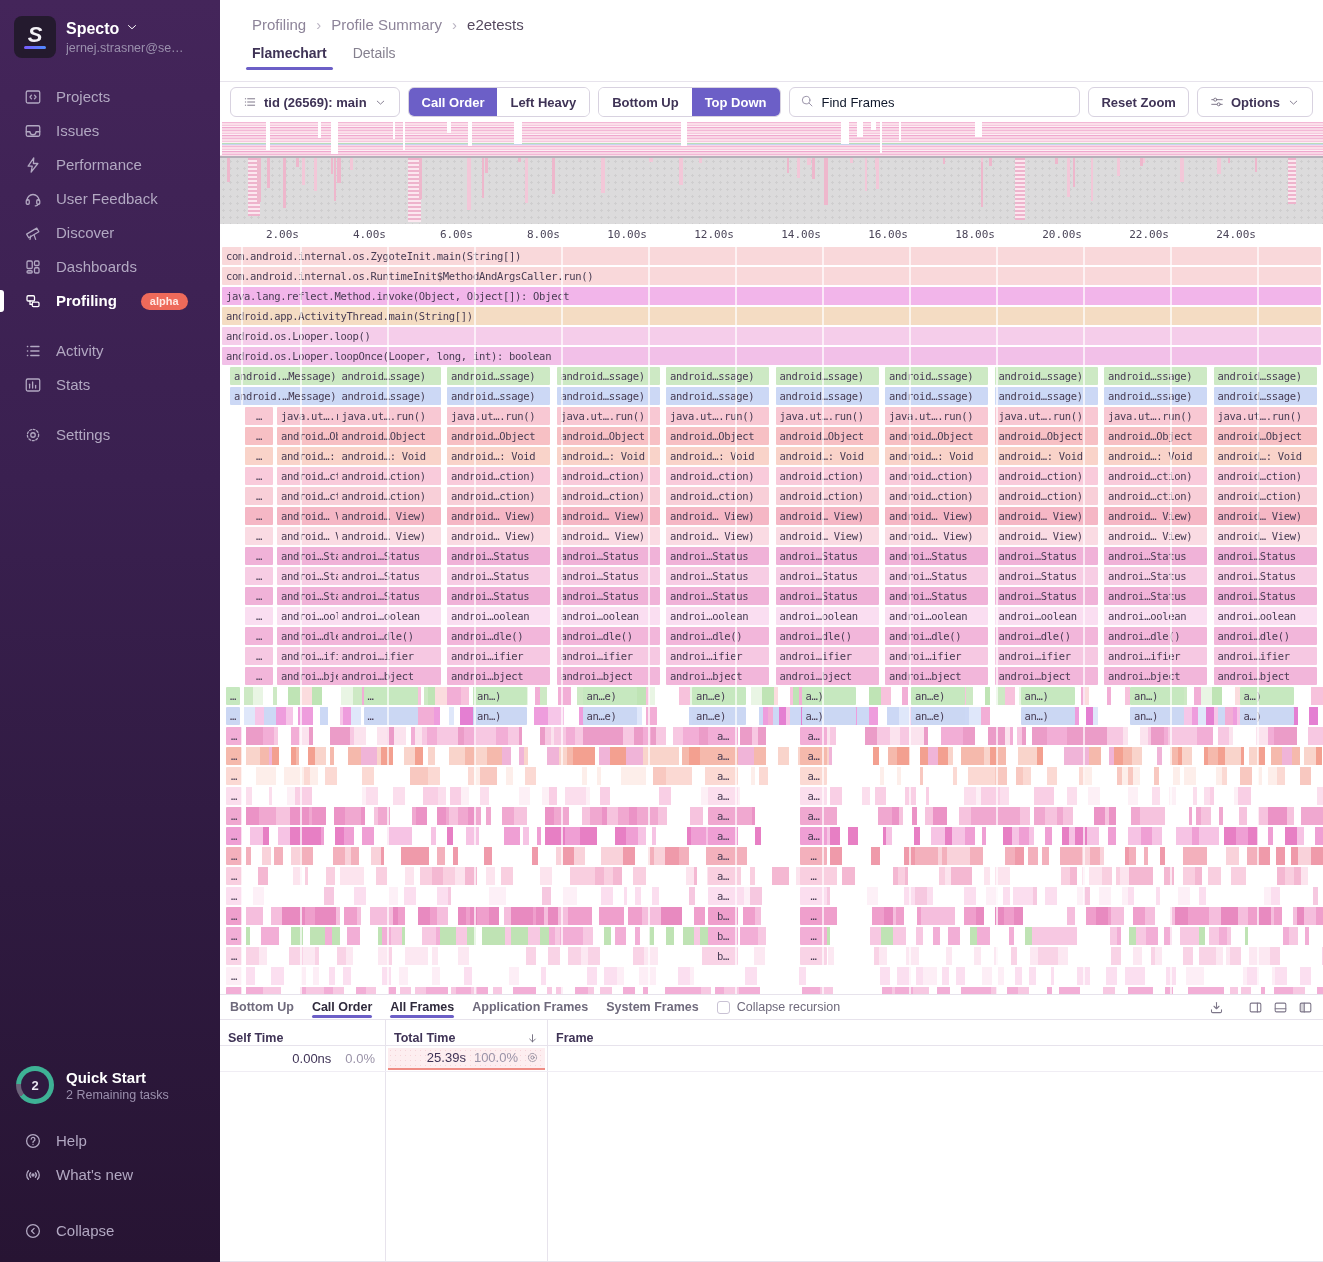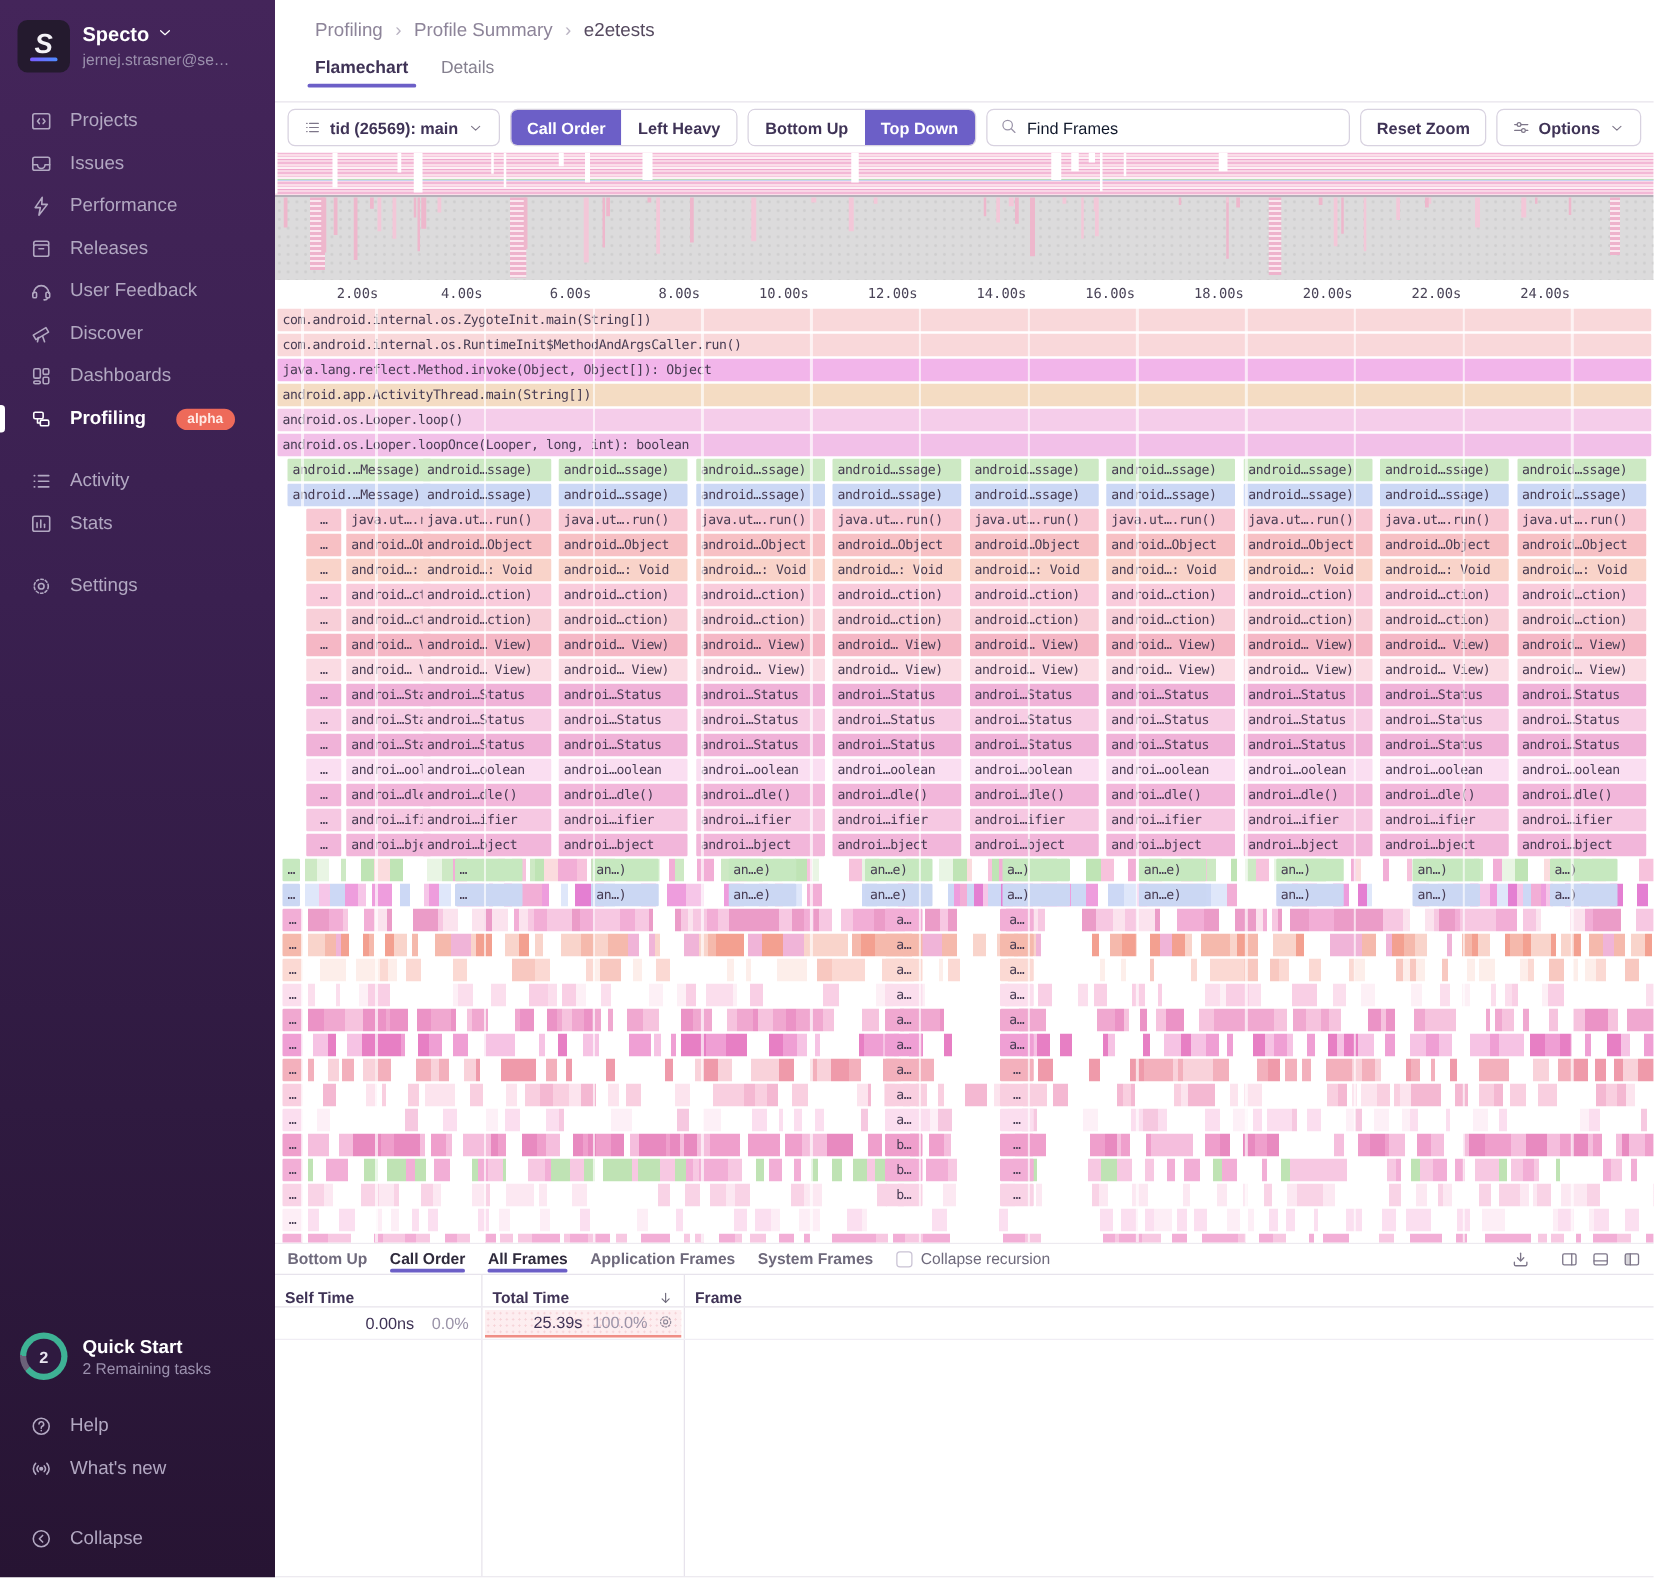--- a/index.html
+++ b/index.html
@@ -179,30 +179,20 @@
           </span>
           <span>Issues</span>
         </div>
         <div class="nav-item">
           <span class="nicon">
             <svg width="18" height="18" viewBox="0 0 24 24" fill="none" stroke="currentColor" stroke-width="1.7" stroke-linecap="round" stroke-linejoin="round">
               <polygon points="13 2.5 5.5 13.5 11 13.5 9.5 21.5 18.5 10 12.5 10"></polygon>
             </svg>
           </span>
           <span>Performance</span>
-        </div>
-        <div class="nav-item">
-          <span class="nicon">
-            <svg width="18" height="18" viewBox="0 0 24 24" fill="none" stroke="currentColor" stroke-width="1.7" stroke-linecap="round" stroke-linejoin="round">
-              <path d="M4 8V6a2 2 0 0 1 2-2h12a2 2 0 0 1 2 2v2"></path>
-              <rect x="4" y="8" width="16" height="12" rx="2"></rect>
-              <line x1="9.5" y1="12" x2="14.5" y2="12"></line>
-            </svg>
-          </span>
-          <span>Releases</span>
         </div>
         <div class="nav-item">
           <span class="nicon">
             <svg width="18" height="18" viewBox="0 0 24 24" fill="none" stroke="currentColor" stroke-width="1.7" stroke-linecap="round" stroke-linejoin="round">
               <path d="M4 14a8 8 0 0 1 16 0"></path>
               <rect x="3" y="13" width="4" height="6" rx="1.5"></rect>
               <rect x="17" y="13" width="4" height="6" rx="1.5"></rect>
               <path d="M19 19a4 4 0 0 1-4 2.2"></path>
             </svg>
           </span>
@@ -467,21 +457,21 @@
           <i class="mm-streak" style="left:761px;width:2.3px;height:4px;background:#f3c7d8;"></i>
           <i class="mm-streak" style="left:130px;width:2.9px;height:12px;background:#f3c7d8;"></i>
           <i class="mm-streak" style="left:897px;width:3.4px;height:18px;background:#f3c7d8;"></i>
           <i class="mm-streak" style="left:577px;width:3.4px;height:20px;background:#f3c7d8;"></i>
           <i class="mm-streak" style="left:656px;width:3.2px;height:31px;background:#f3c7d8;"></i>
           <i class="mm-streak" style="left:960px;width:3.6px;height:24px;background:#f3c7d8;"></i>
         </div>
     </div>
 
     <div class="time-axis" id="time-axis">
-        <span class="axis-label" style="left: 36px; text-align: center;">2.00s</span>
+        <span class="axis-label" style="left: 19px;">2.00s</span>
         <span class="axis-label" style="left: 106px;">4.00s</span>
         <span class="axis-label" style="left: 193px;">6.00s</span>
         <span class="axis-label" style="left: 280px; text-align: right;">8.00s</span>
         <span class="axis-label" style="left: 367px;">10.00s</span>
         <span class="axis-label" style="left: 454px;">12.00s</span>
         <span class="axis-label" style="left: 541px;">14.00s</span>
         <span class="axis-label" style="left: 628px;">16.00s</span>
         <span class="axis-label" style="left: 715px;">18.00s</span>
         <span class="axis-label" style="left: 802px;">20.00s</span>
         <span class="axis-label" style="left: 889px;">22.00s</span>

